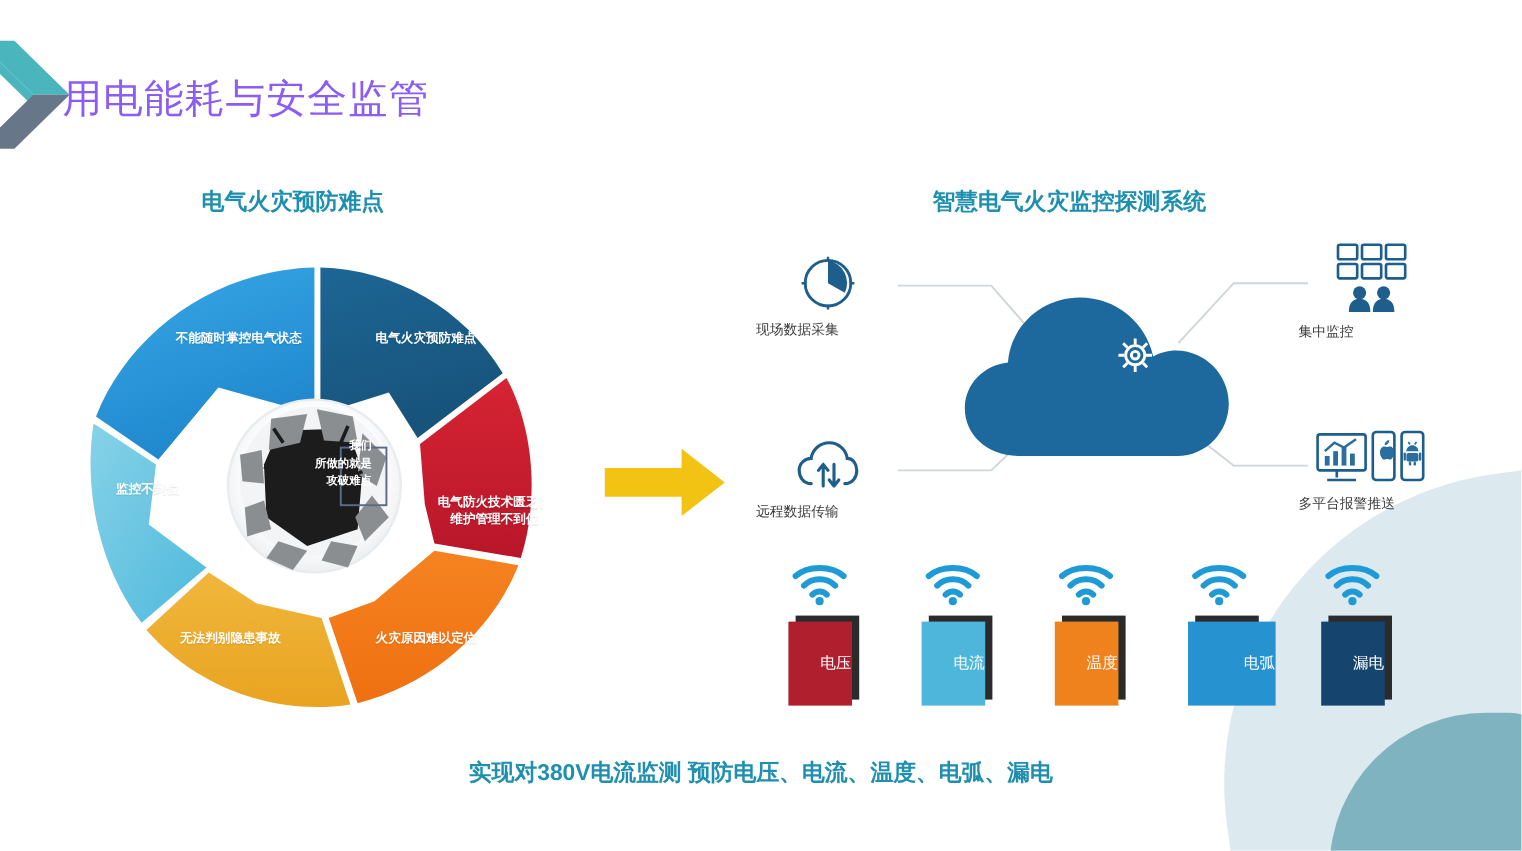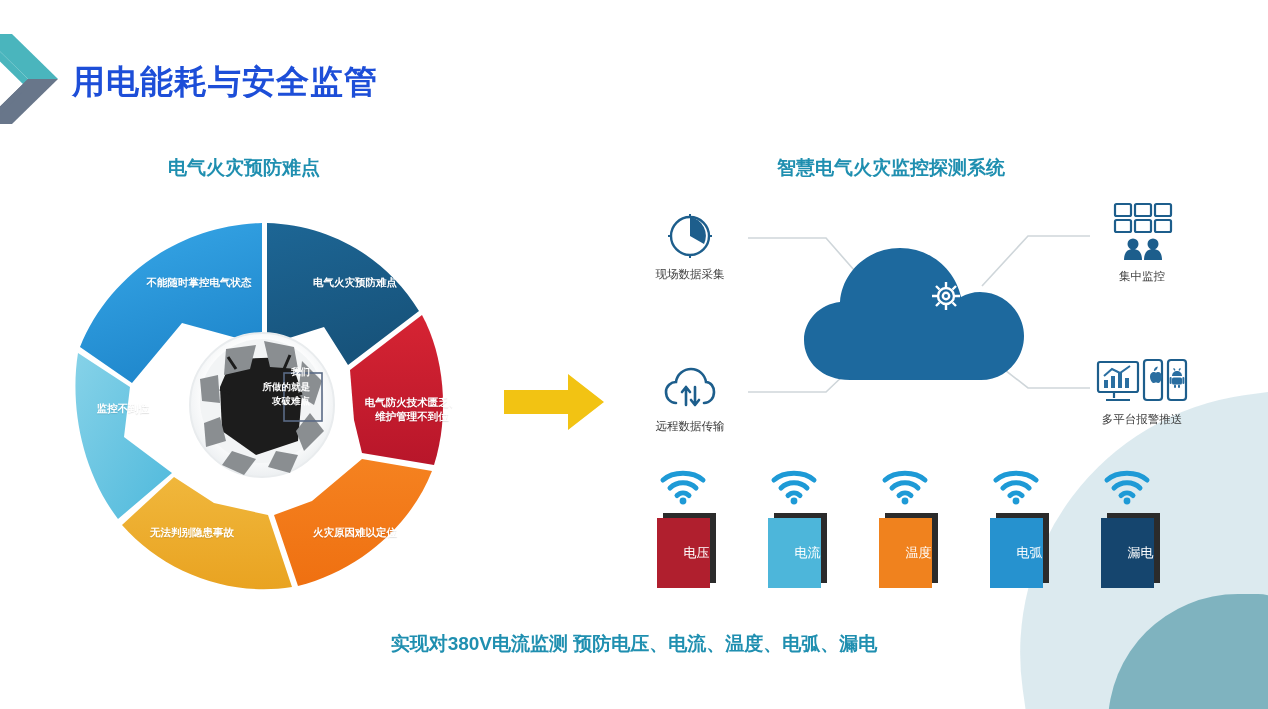--- a/index.html
+++ b/index.html
@@ -45,25 +45,25 @@
   
   #header-chevron {
     position: absolute;
     left: -18px;
     top: 32px;
     width: 78px;
     height: 102px;
   }
   #slide-title {
     position: absolute;
-    left: 72px;
+    left: 52px;
     top: 60px;
     font-size: 33px;
-    font-weight: bold;
-    color: #1d4ed8;
+    font-weight: normal;
+    color: #8b5cf6;
     letter-spacing: 1px;
     white-space: nowrap;
   }
 
   
   .section-heading {
     position: absolute;
     font-size: 19px;
     font-weight: bold;
     color: #1f8fb0;
@@ -125,21 +125,20 @@
   #system {
     position: absolute;
     left: 630px;
     top: 200px;
     width: 580px;
     height: 250px;
   }
   .node {
     position: absolute;
     width: 120px;
-    text-align: center;
   }
   .node-icon { height: 56px; display: flex; align-items: center; justify-content: center; }
   .node-label {
     margin-top: 3px;
     font-size: 11.5px;
     color: #3d3d3d;
     white-space: nowrap;
   }
   #node-collect  { left: 0px;   top: 8px; }
   #node-transmit { left: 0px;   top: 160px; }
@@ -325,21 +324,21 @@
       </svg>
     </div>
     <div id="center-text">
       <div>我们</div>
       <div>所做的就是</div>
       <div>攻破难点</div>
     </div>
 
     <div class="wheel-label" style="left:62px;  top:60px;  width:150px;">不能随时掌控电气状态</div>
     <div class="wheel-label" style="left:228px; top:60px;  width:130px;">电气火灾预防难点</div>
-    <div class="wheel-label" style="left:295px; top:180px; width:110px; white-space:normal;">
+    <div class="wheel-label" style="left:295px; top:197px; width:110px; white-space:normal;">
       <div>电气防火技术匮乏、</div>
       <div>维护管理不到位</div>
     </div>
     <div class="wheel-label" style="left:228px; top:310px; width:130px;">火灾原因难以定位</div>
     <div class="wheel-label" style="left:60px;  top:310px; width:140px;">无法判别隐患事故</div>
     <div class="wheel-label" style="left:6px;   top:186px; width:110px;">监控不到位</div>
   </div>
 
   <div id="flow-arrow">
     <svg width="108" height="68" viewBox="0 0 108 68">
@@ -528,21 +527,21 @@
           <g fill="none" stroke="#1e9ad6" stroke-width="5" stroke-linecap="round">
             <path d="M4 12 C14 3 34 3 44 12"></path>
             <path d="M11 20 C18 13 30 13 37 20"></path>
             <path d="M18 27.5 C21.5 24 26.5 24 30 27.5"></path>
           </g>
           <circle cx="24" cy="33" r="3.4" fill="#1e9ad6"></circle>
         </svg>
       </div>
       <div class="sensor-box">
         <div class="sensor-shadow"></div>
-        <div class="sensor-face" style="background:#2692cf;">
+        <div class="sensor-face" style="background:#2692cf;padding-left:20px;">
           <span class="sensor-name">电弧</span>
         </div>
       </div>
     </div>
 
     <div class="sensor" style="left:449px;">
       <div class="sensor-wifi">
         <svg width="48" height="38" viewBox="0 0 48 38">
           <g fill="none" stroke="#1e9ad6" stroke-width="5" stroke-linecap="round">
             <path d="M4 12 C14 3 34 3 44 12"></path>

